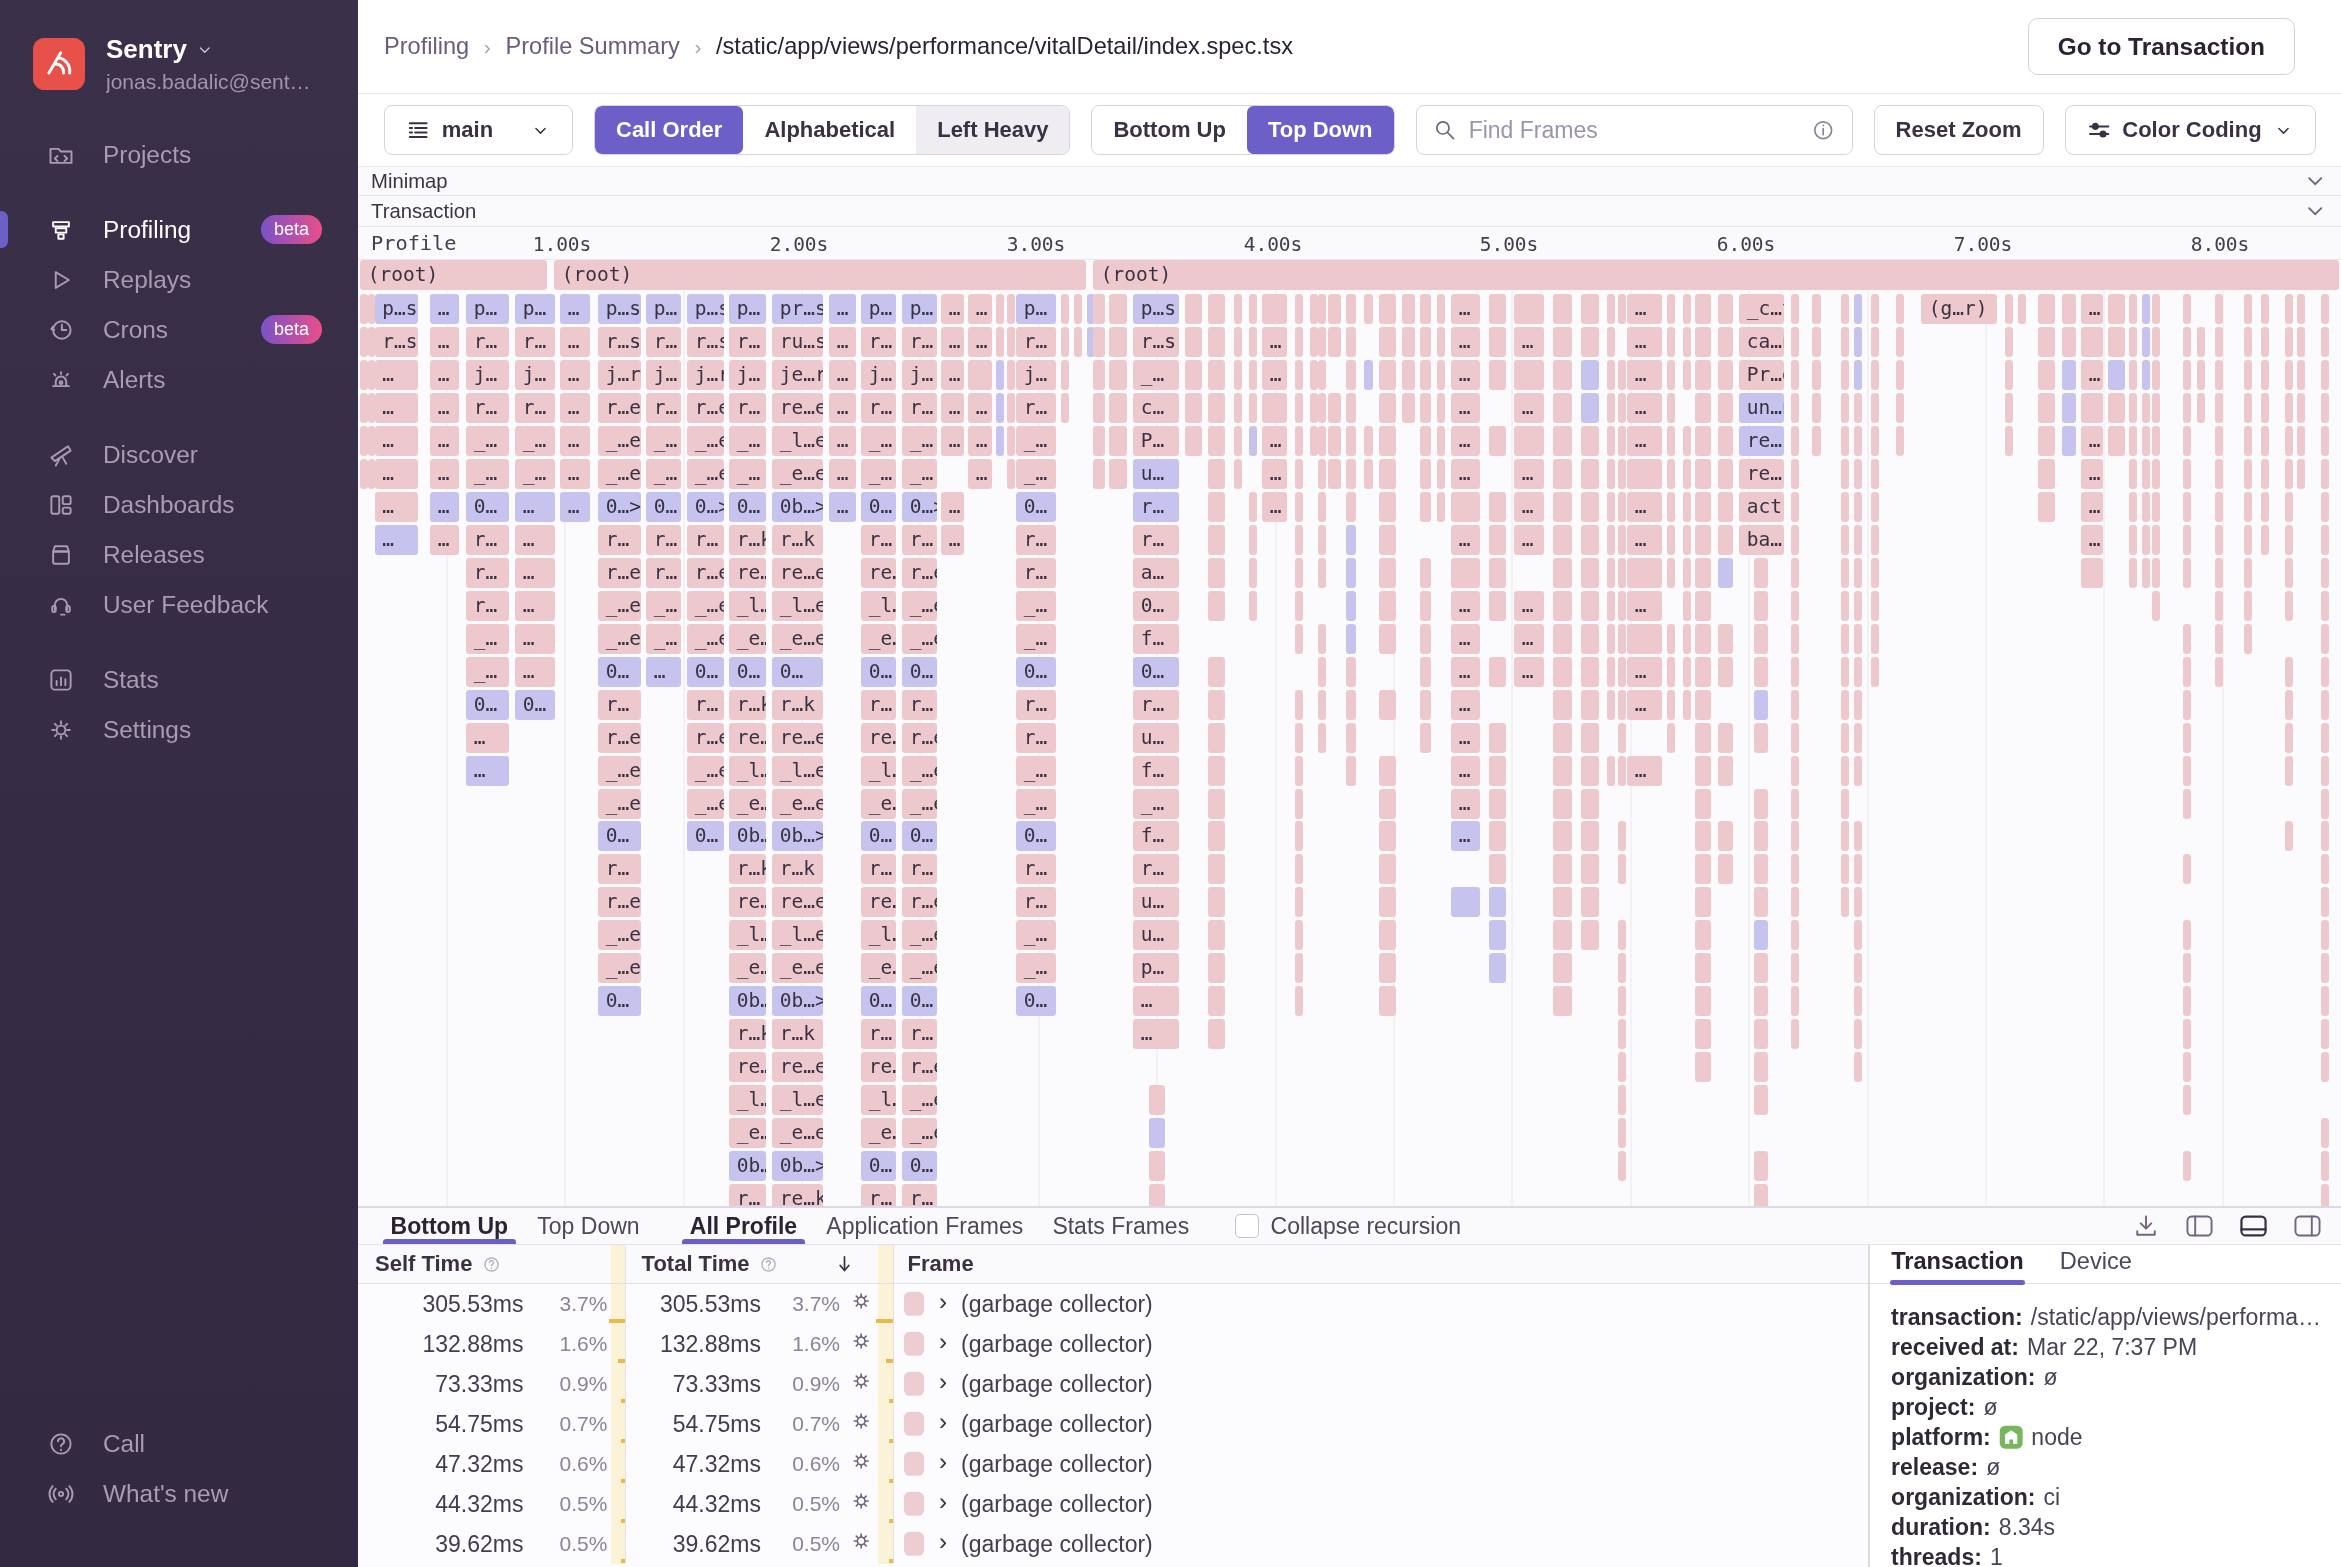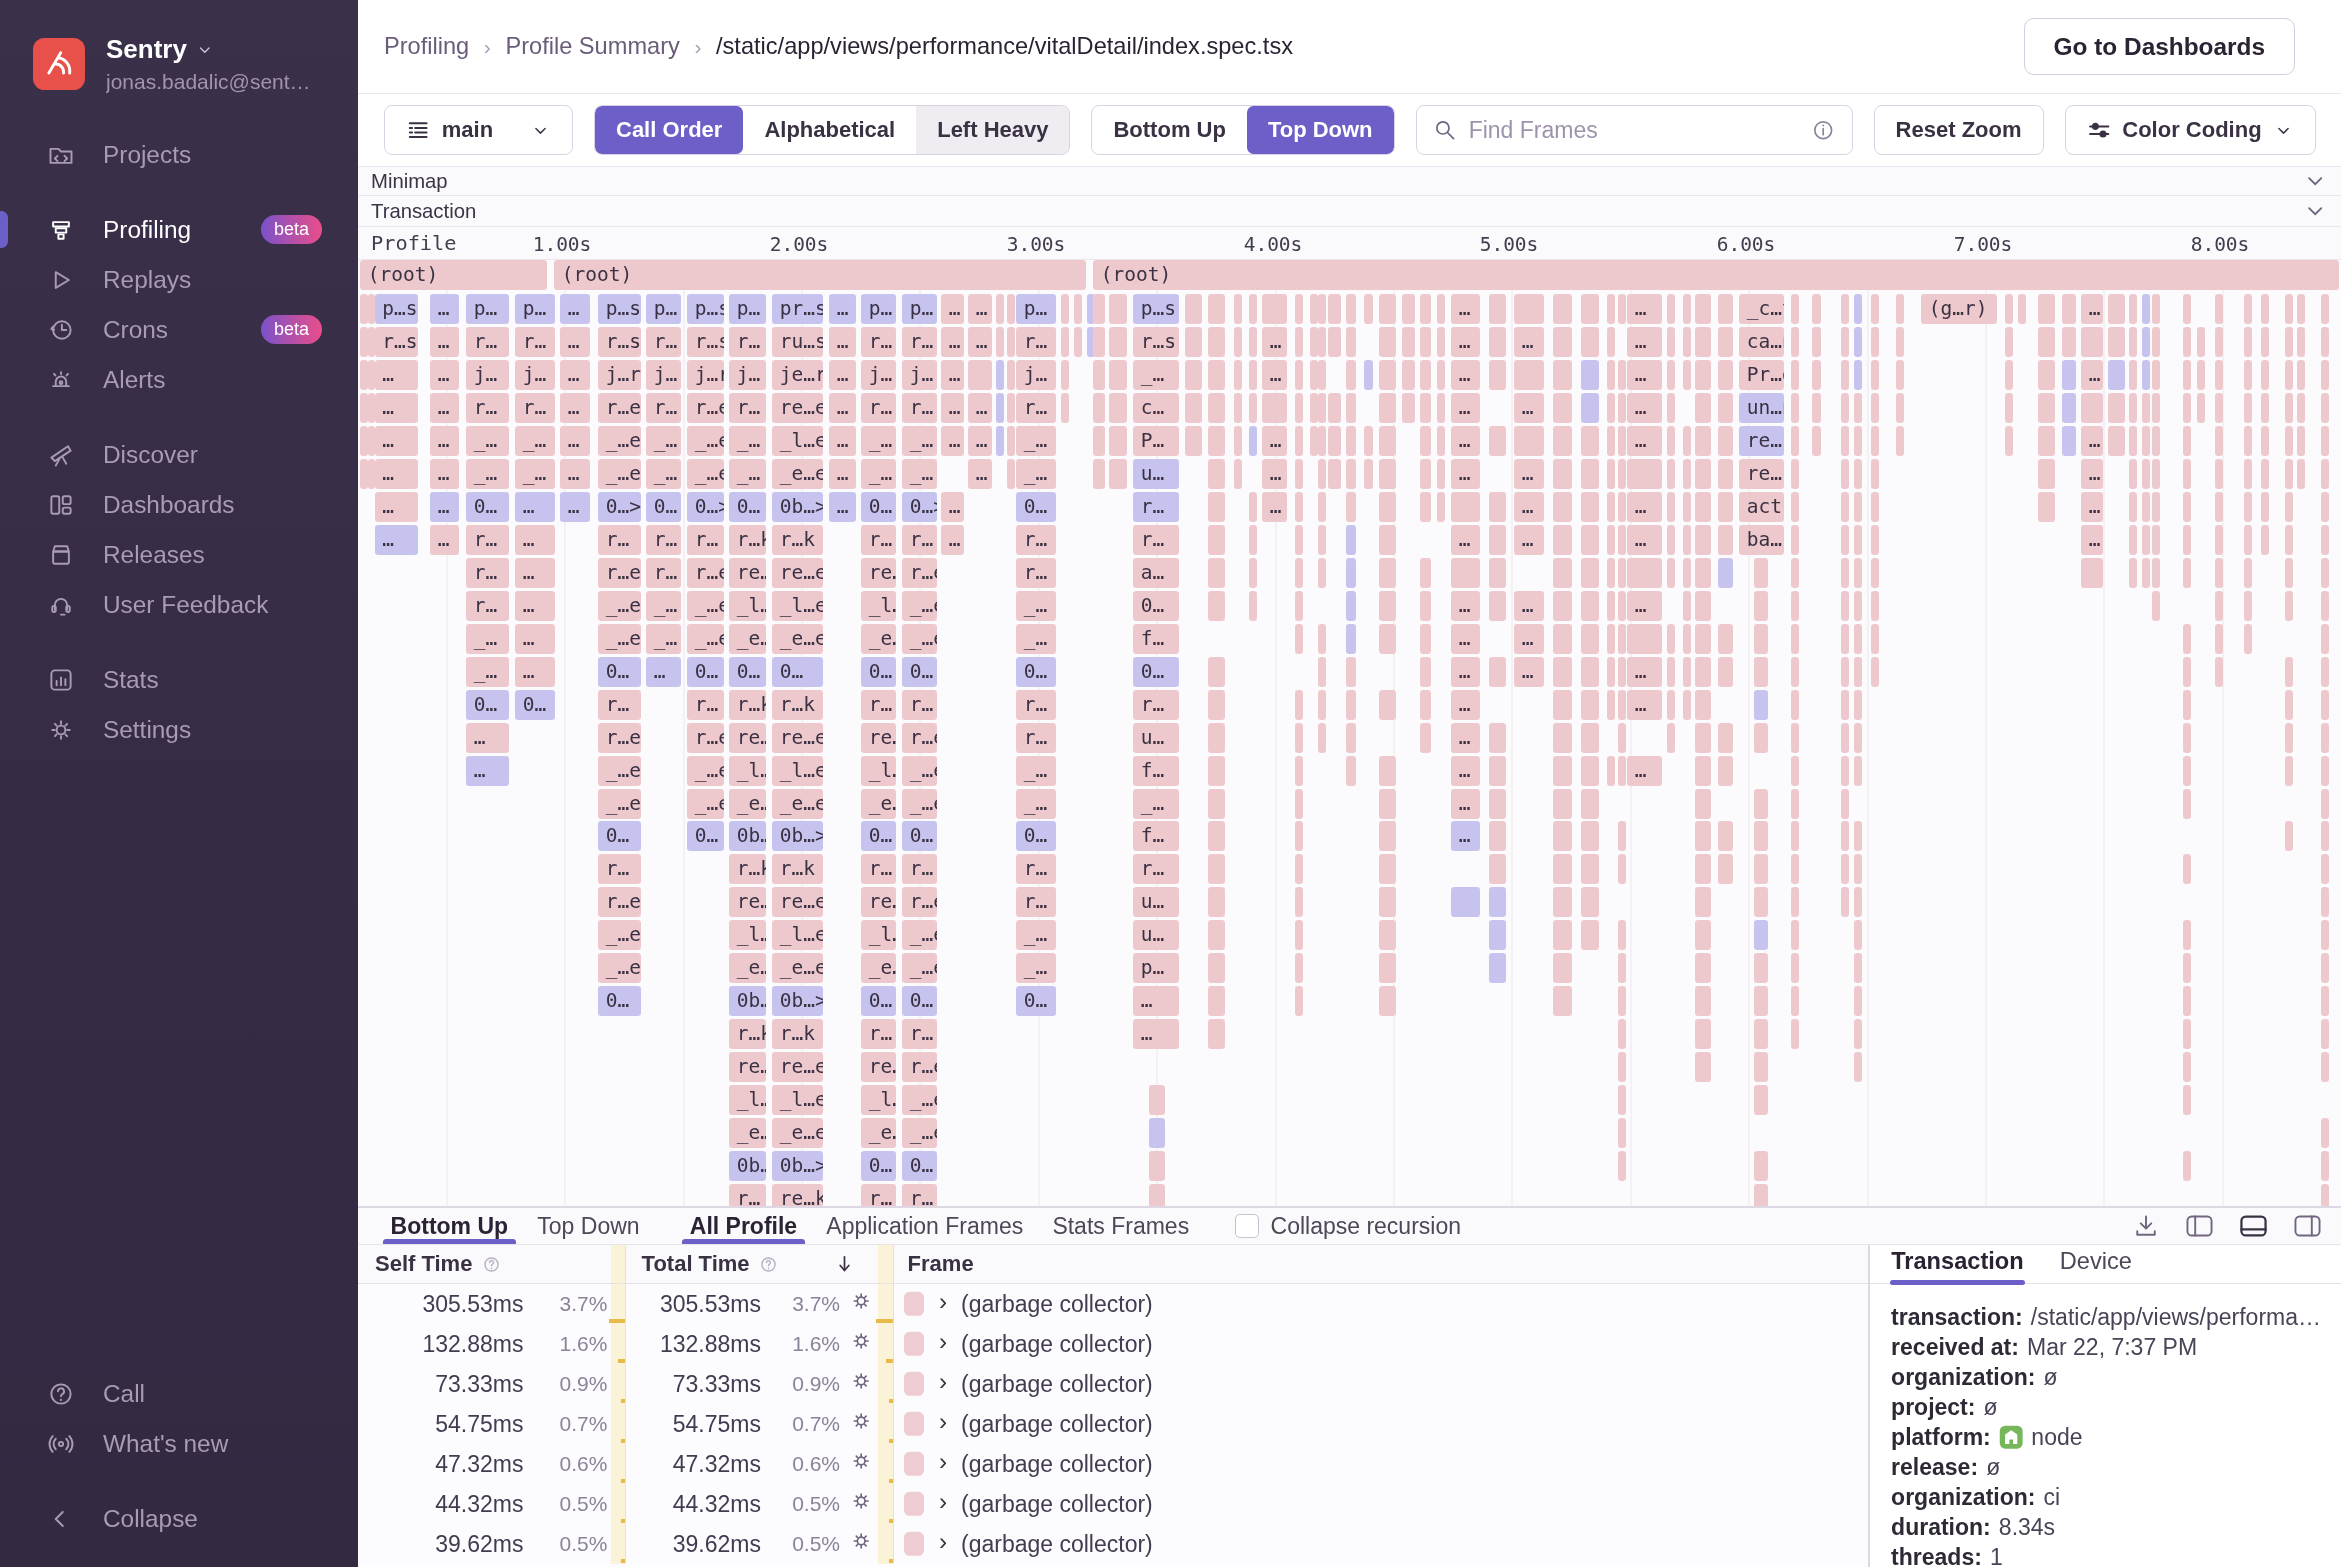--- a/index.html
+++ b/index.html
@@ -275,42 +275,34 @@
         <span class="ic">
           <svg class="sic" width="28" height="28" viewBox="0 0 32 32">
             <circle cx="16" cy="16" r="2.4"></circle>
             <path d="M10 10 a8.5 8.5 0 0 0 0 12 M22 10 a8.5 8.5 0 0 1 0 12"></path>
             <path d="M6.5 7 a13 13 0 0 0 0 18 M25.5 7 a13 13 0 0 1 0 18"></path>
           </svg>
         </span>
         <span>What's new</span>
       </div>
       <div class="nav-gap"></div>
-      <div class="nav-item">
-        <span class="ic">
-          <svg class="sic" width="28" height="28" viewBox="0 0 32 32">
-            <polyline points="18,8 10,16 18,24"></polyline>
-          </svg>
-        </span>
-        <span>Collapse</span>
-      </div>
     </div>
 </aside>
 
 <div class="main">
 
   <div class="tophdr">
     <div class="crumbs">
       <span>Profiling</span>
       <span class="sep">›</span>
       <span>Profile Summary</span>
       <span class="sep">›</span>
       <span class="last">/static/app/views/performance/vitalDetail/index.spec.tsx</span>
     </div>
-    <button class="goto-btn">Go to Dashboards</button>
+    <button class="goto-btn">Go to Transaction</button>
   </div>
 
   <div class="toolbar">
     <div class="tb-btn tb-select">
       <svg width="24.4" height="24.4" viewBox="0 0 32 32" class="sic" style="color:#3a3143;stroke-width:2.6">
         <path d="M5 7 h22"></path>
           <path d="M5 13 h3 M12 13 h15"></path>
           <path d="M5 19 h3 M12 19 h15"></path>
           <path d="M5 25 h22"></path>
       </svg>

